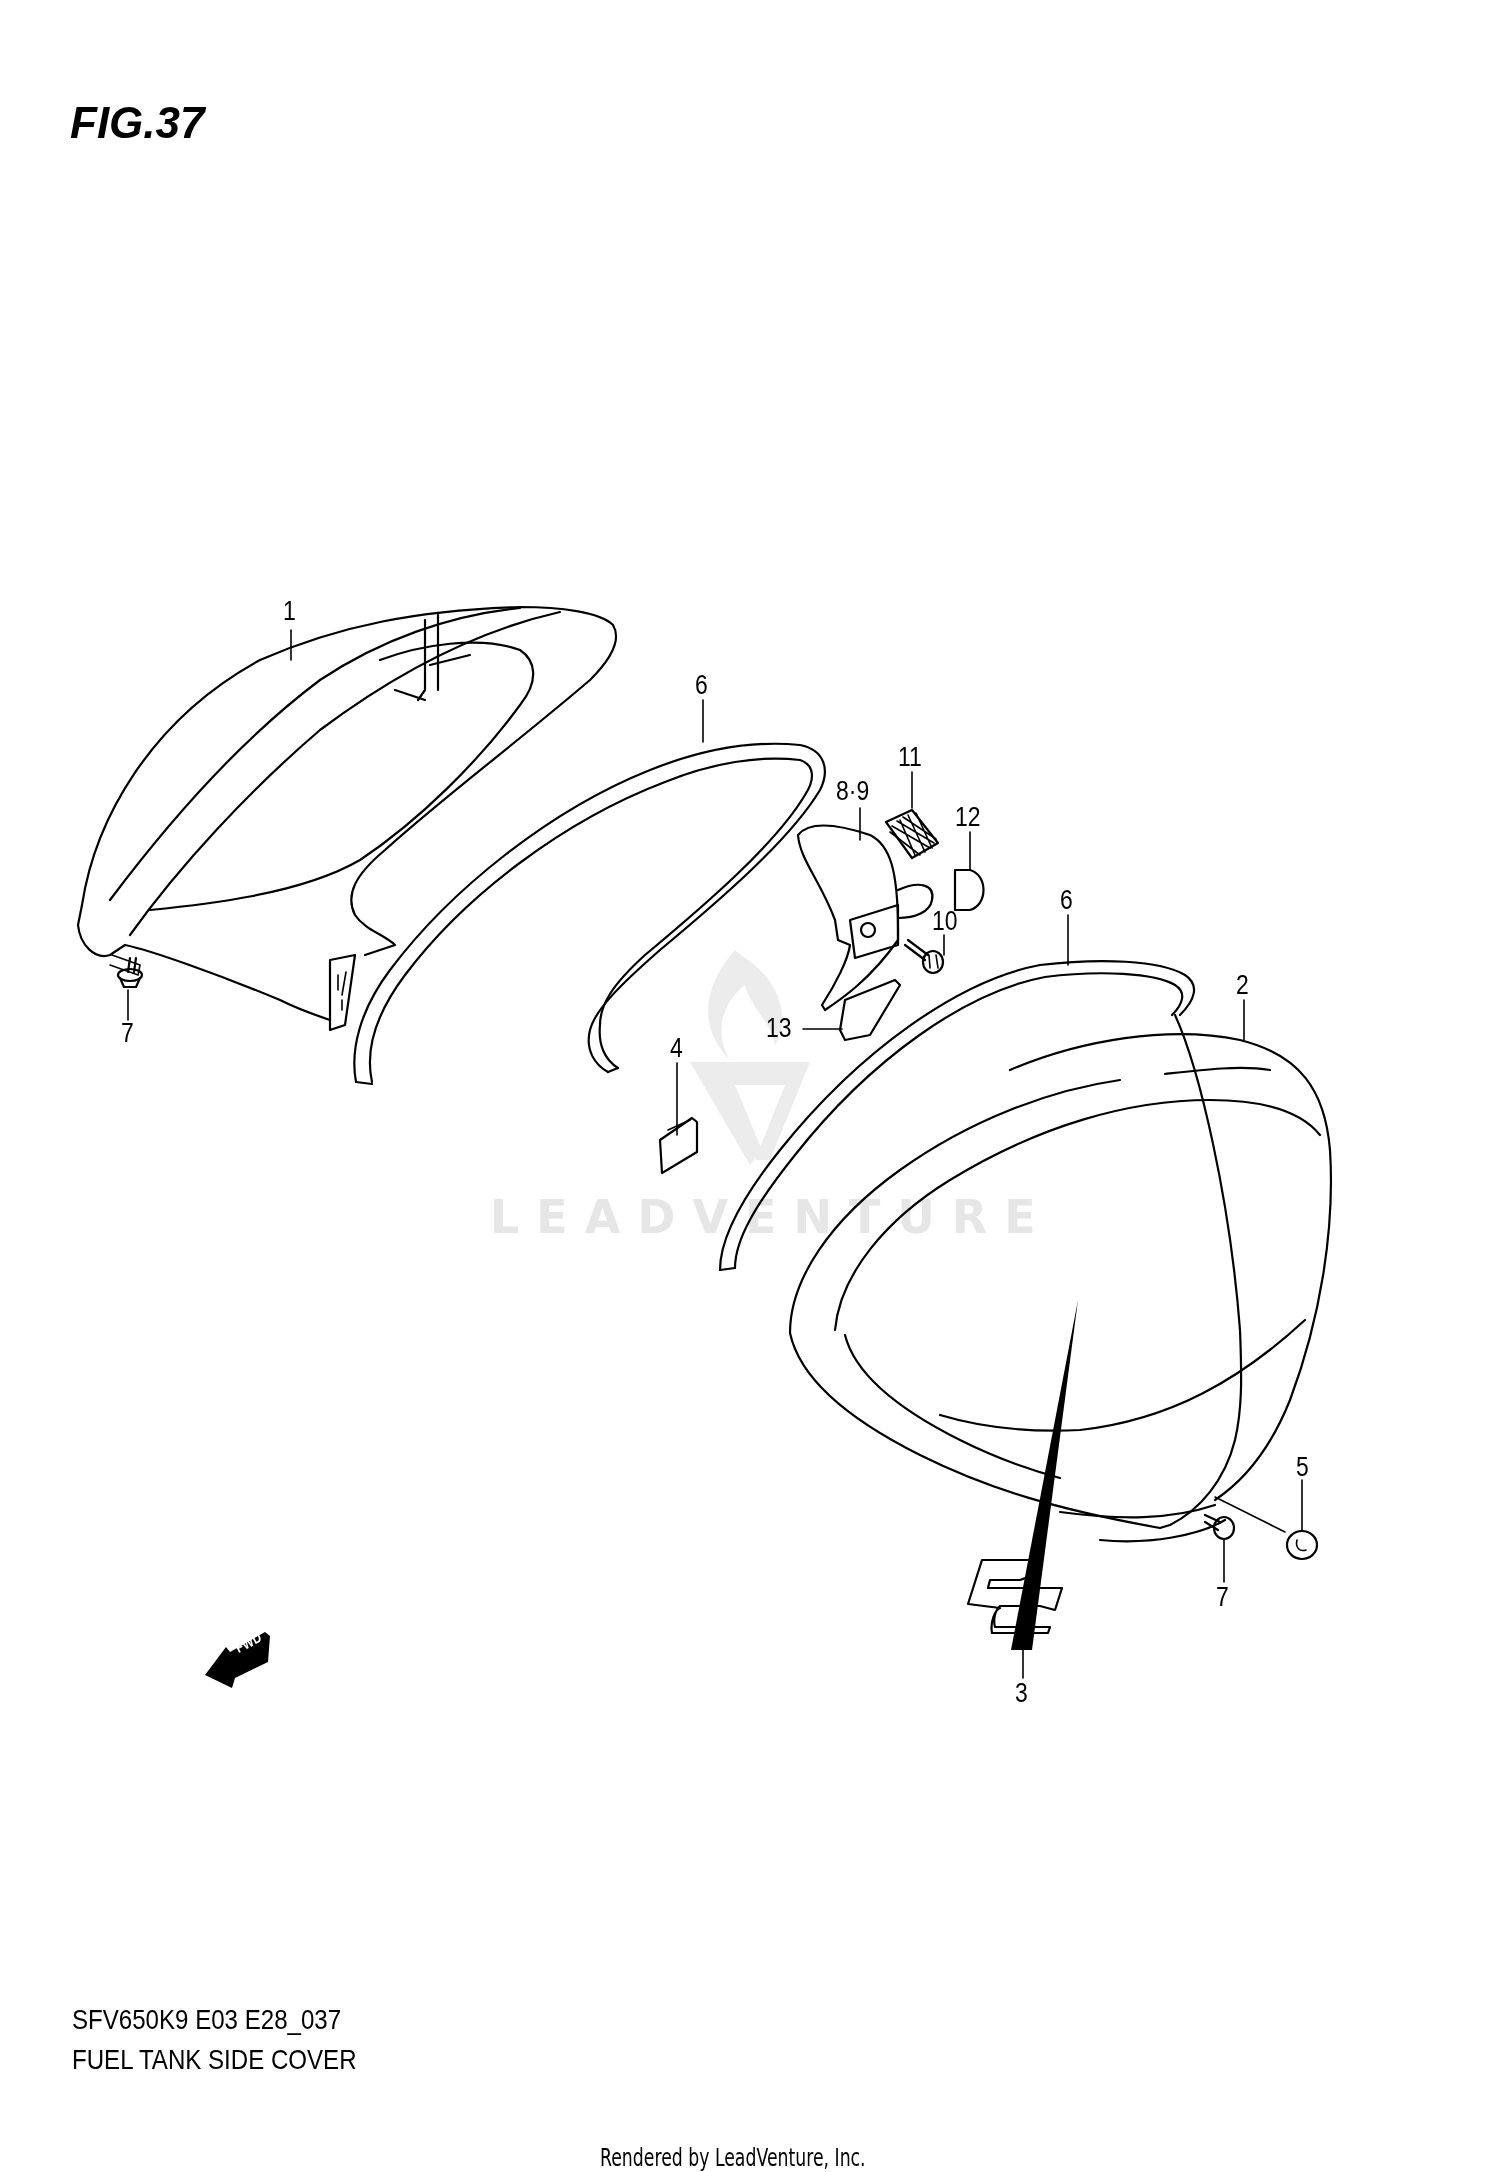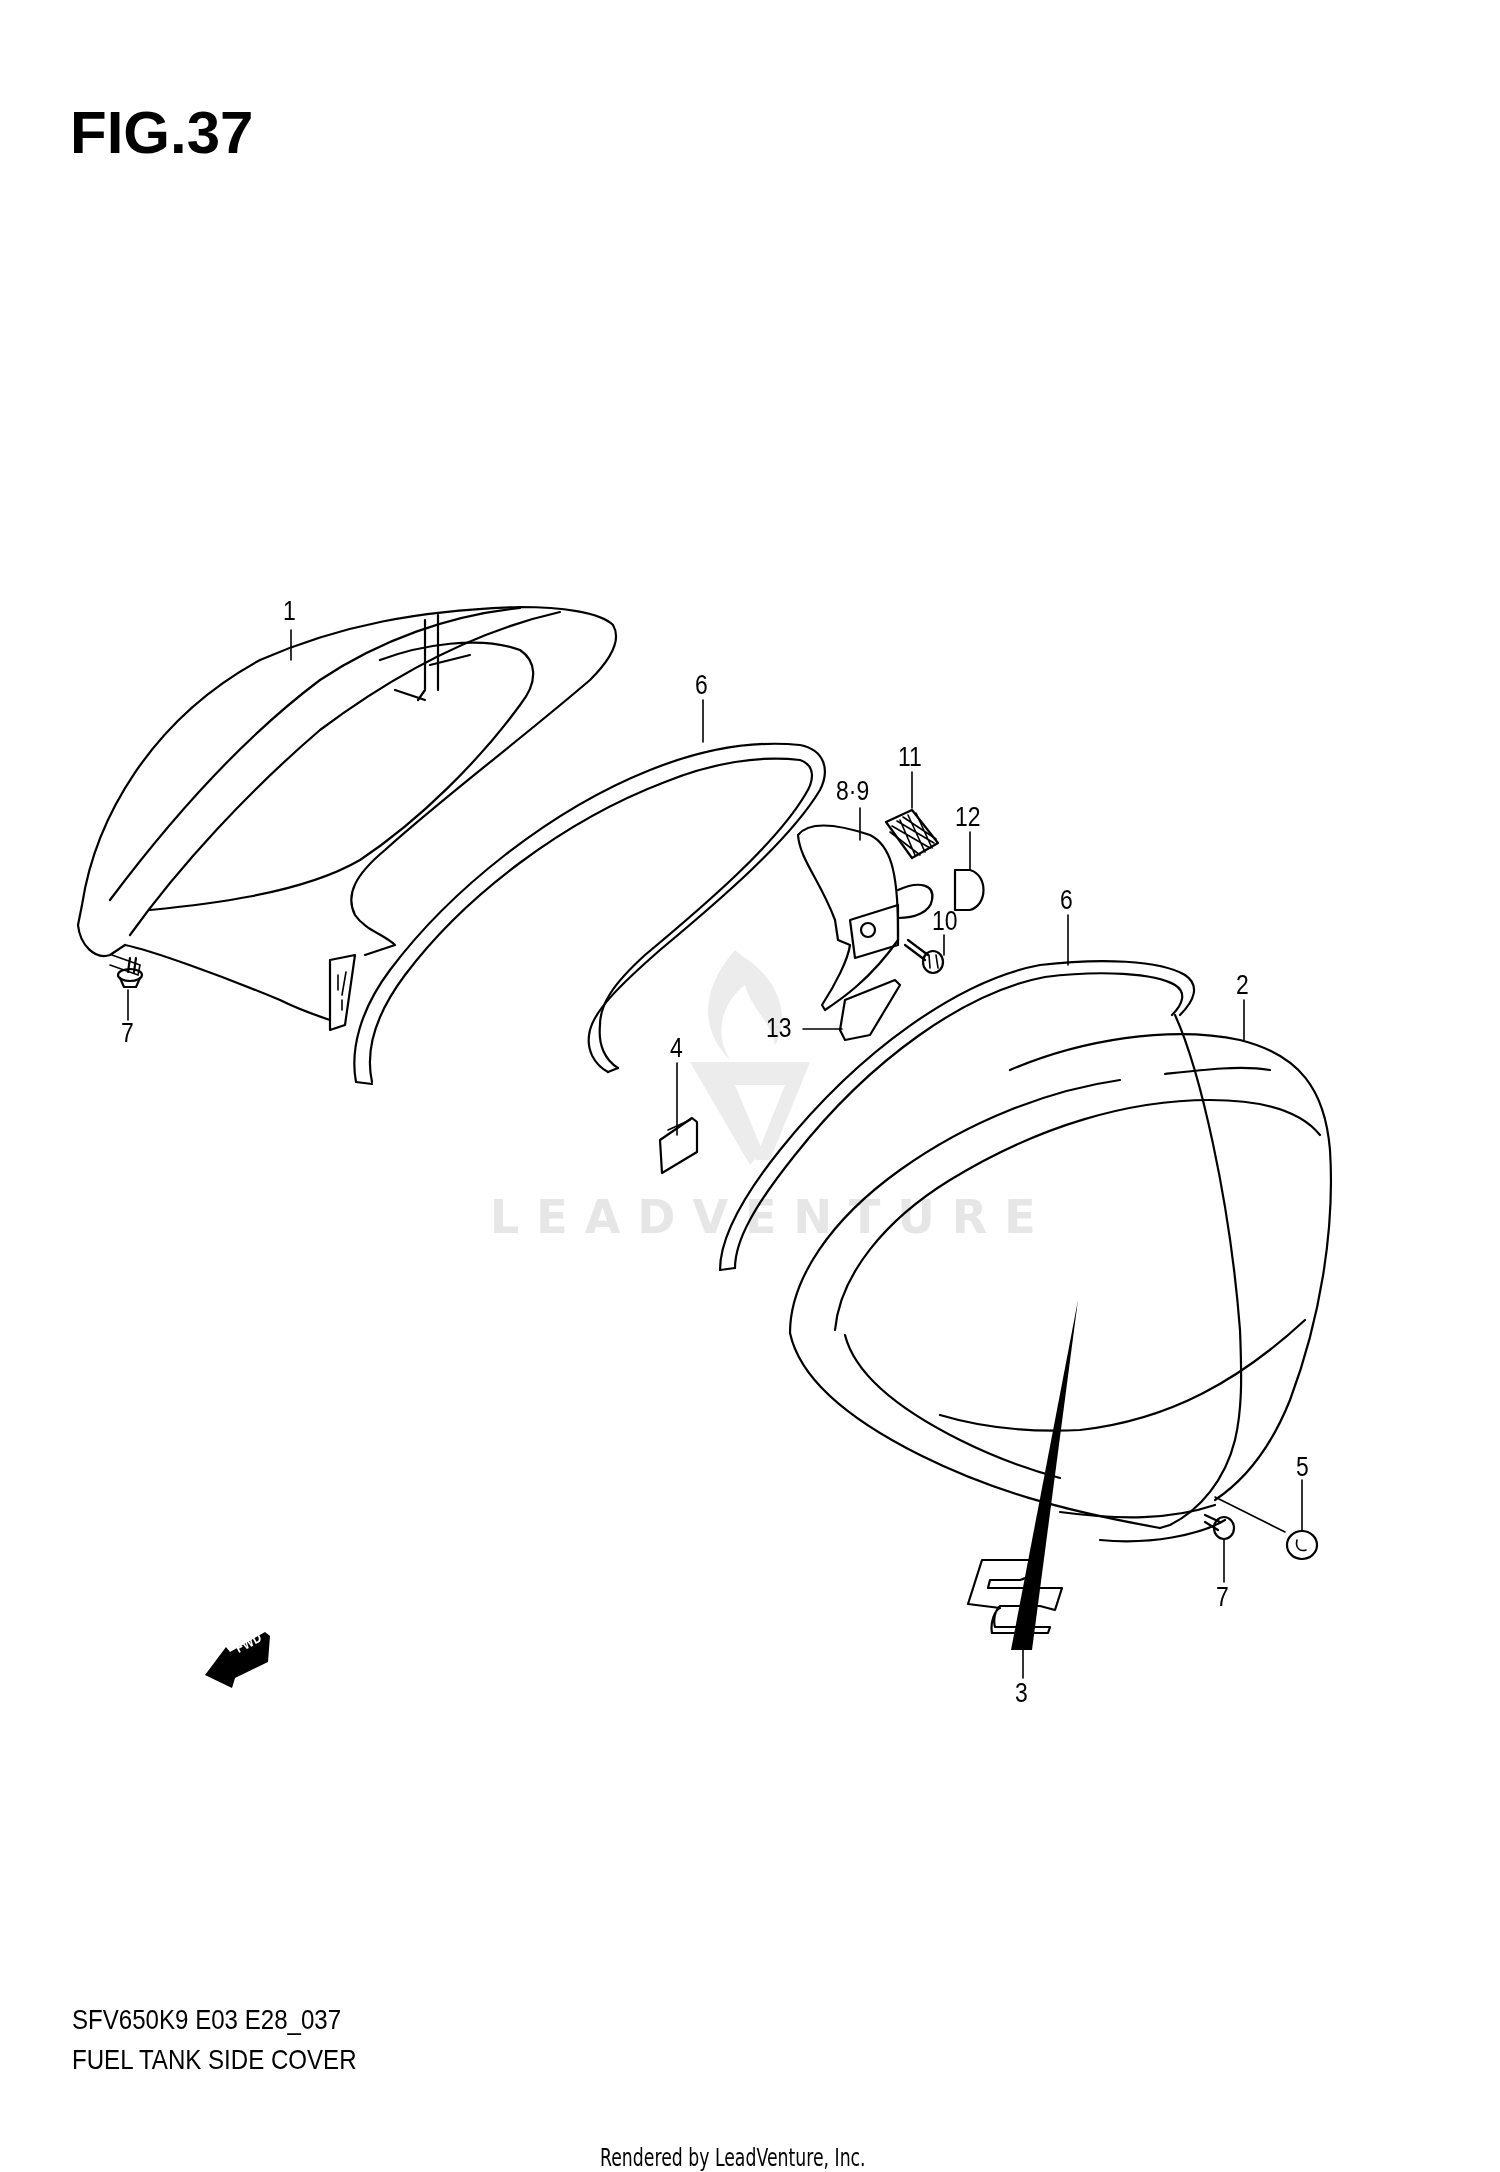--- a/index.html
+++ b/index.html
@@ -1,19 +1,19 @@
 <!DOCTYPE html>
 <html><head>
 <meta charset="utf-8">
 <style>
   html, body { margin: 0; padding: 0; background: #ffffff; }
   body { width: 1500px; height: 2172px; position: relative; overflow: hidden;
          font-family: "Liberation Sans", sans-serif; color: #000; }
-  .fig-title { position: absolute; left: 70px; top: 98px; font-size: 60px; font-weight: bold;
-               font-family: "Liberation Sans", sans-serif; letter-spacing: 0px; }
+  .fig-title { position: absolute; left: 70px; top: 98px; font-size: 44px; font-weight: bold;
+               font-family: "Liberation Sans", sans-serif; letter-spacing: 0px; font-style: italic; }
   .diagram { position: absolute; left: 0; top: 0; width: 1500px; height: 2172px; }
   .watermark { position: absolute; left: 490px; top: 1190px; width: 520px; text-align: center;
                font-size: 46px; letter-spacing: 17px; color: #e6e6e6; font-weight: bold;
                font-family: "DejaVu Sans", sans-serif; }
   .callout { position: absolute; font-size: 27px; font-family: "Liberation Sans", sans-serif;
              transform: scaleX(0.85); transform-origin: left top; line-height: 1; }
   .footer-code { position: absolute; left: 72px; top: 2004px; font-size: 28px;
                  font-family: "Liberation Sans", sans-serif; transform: scaleX(0.86);
                  transform-origin: left top; }
   .footer-desc { position: absolute; left: 72px; top: 2044px; font-size: 28px;

